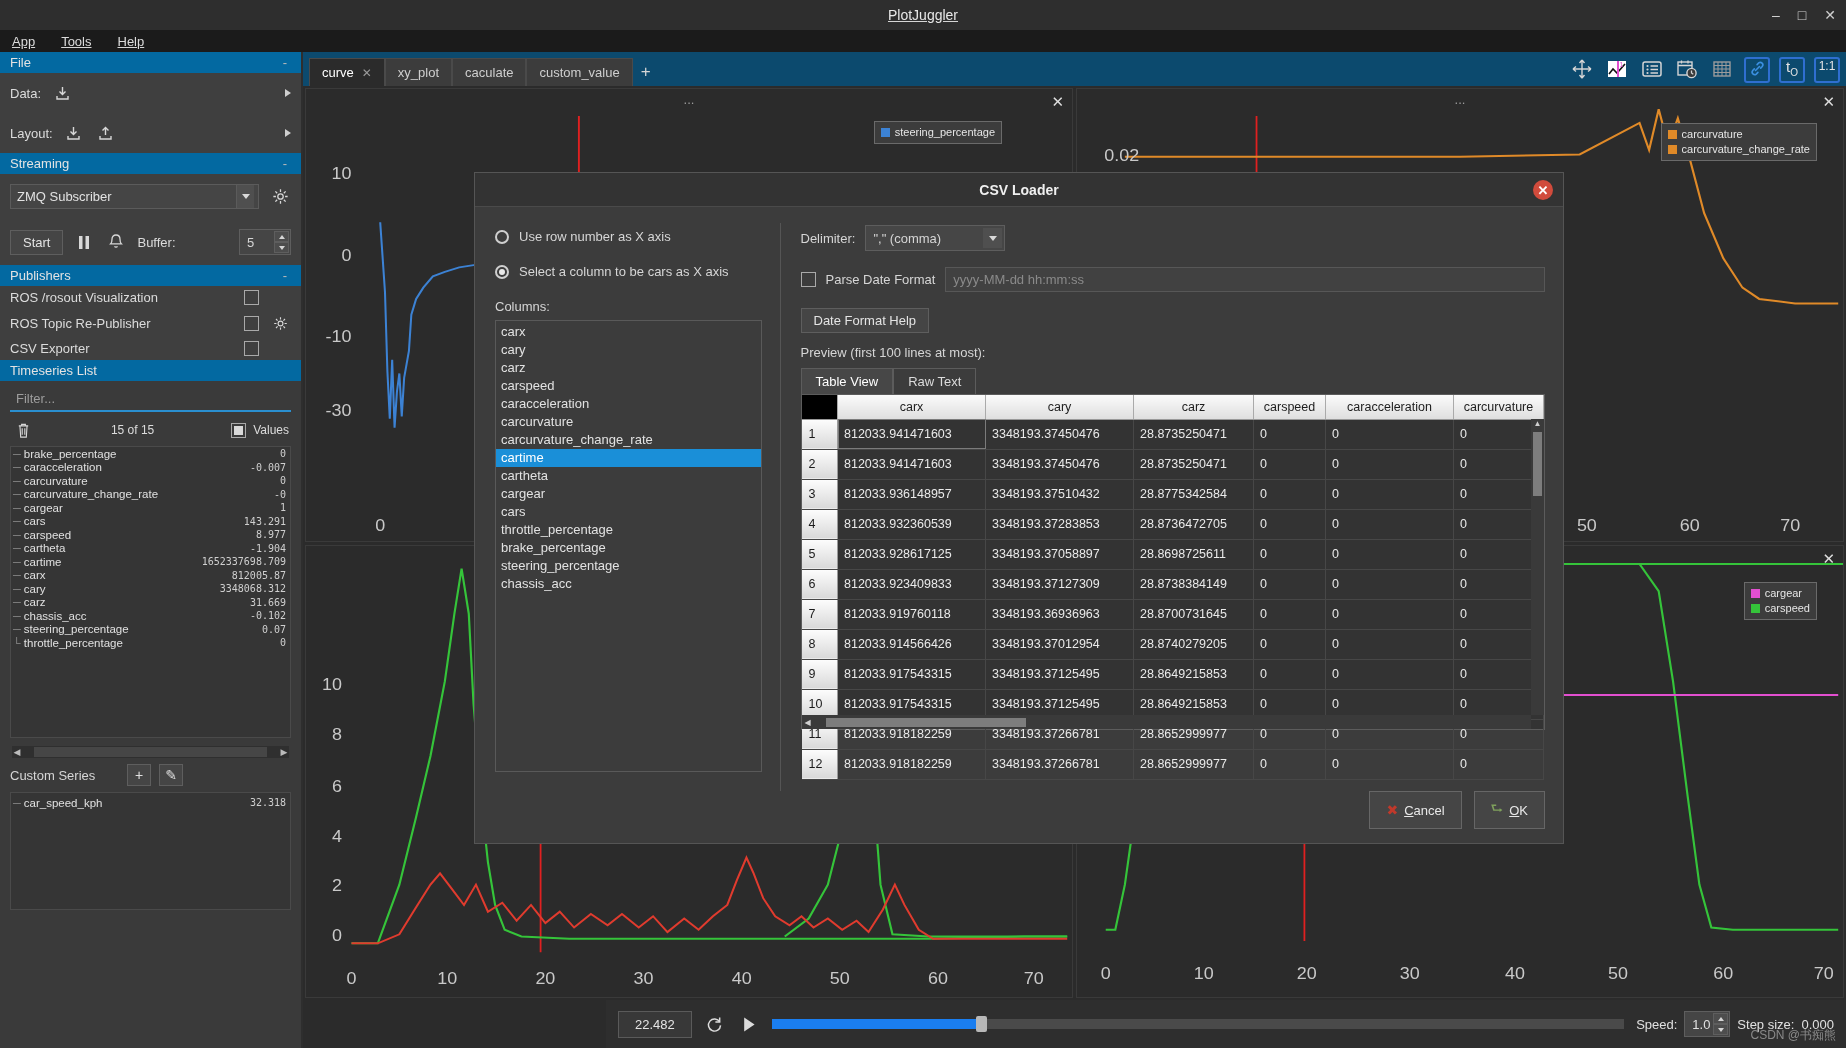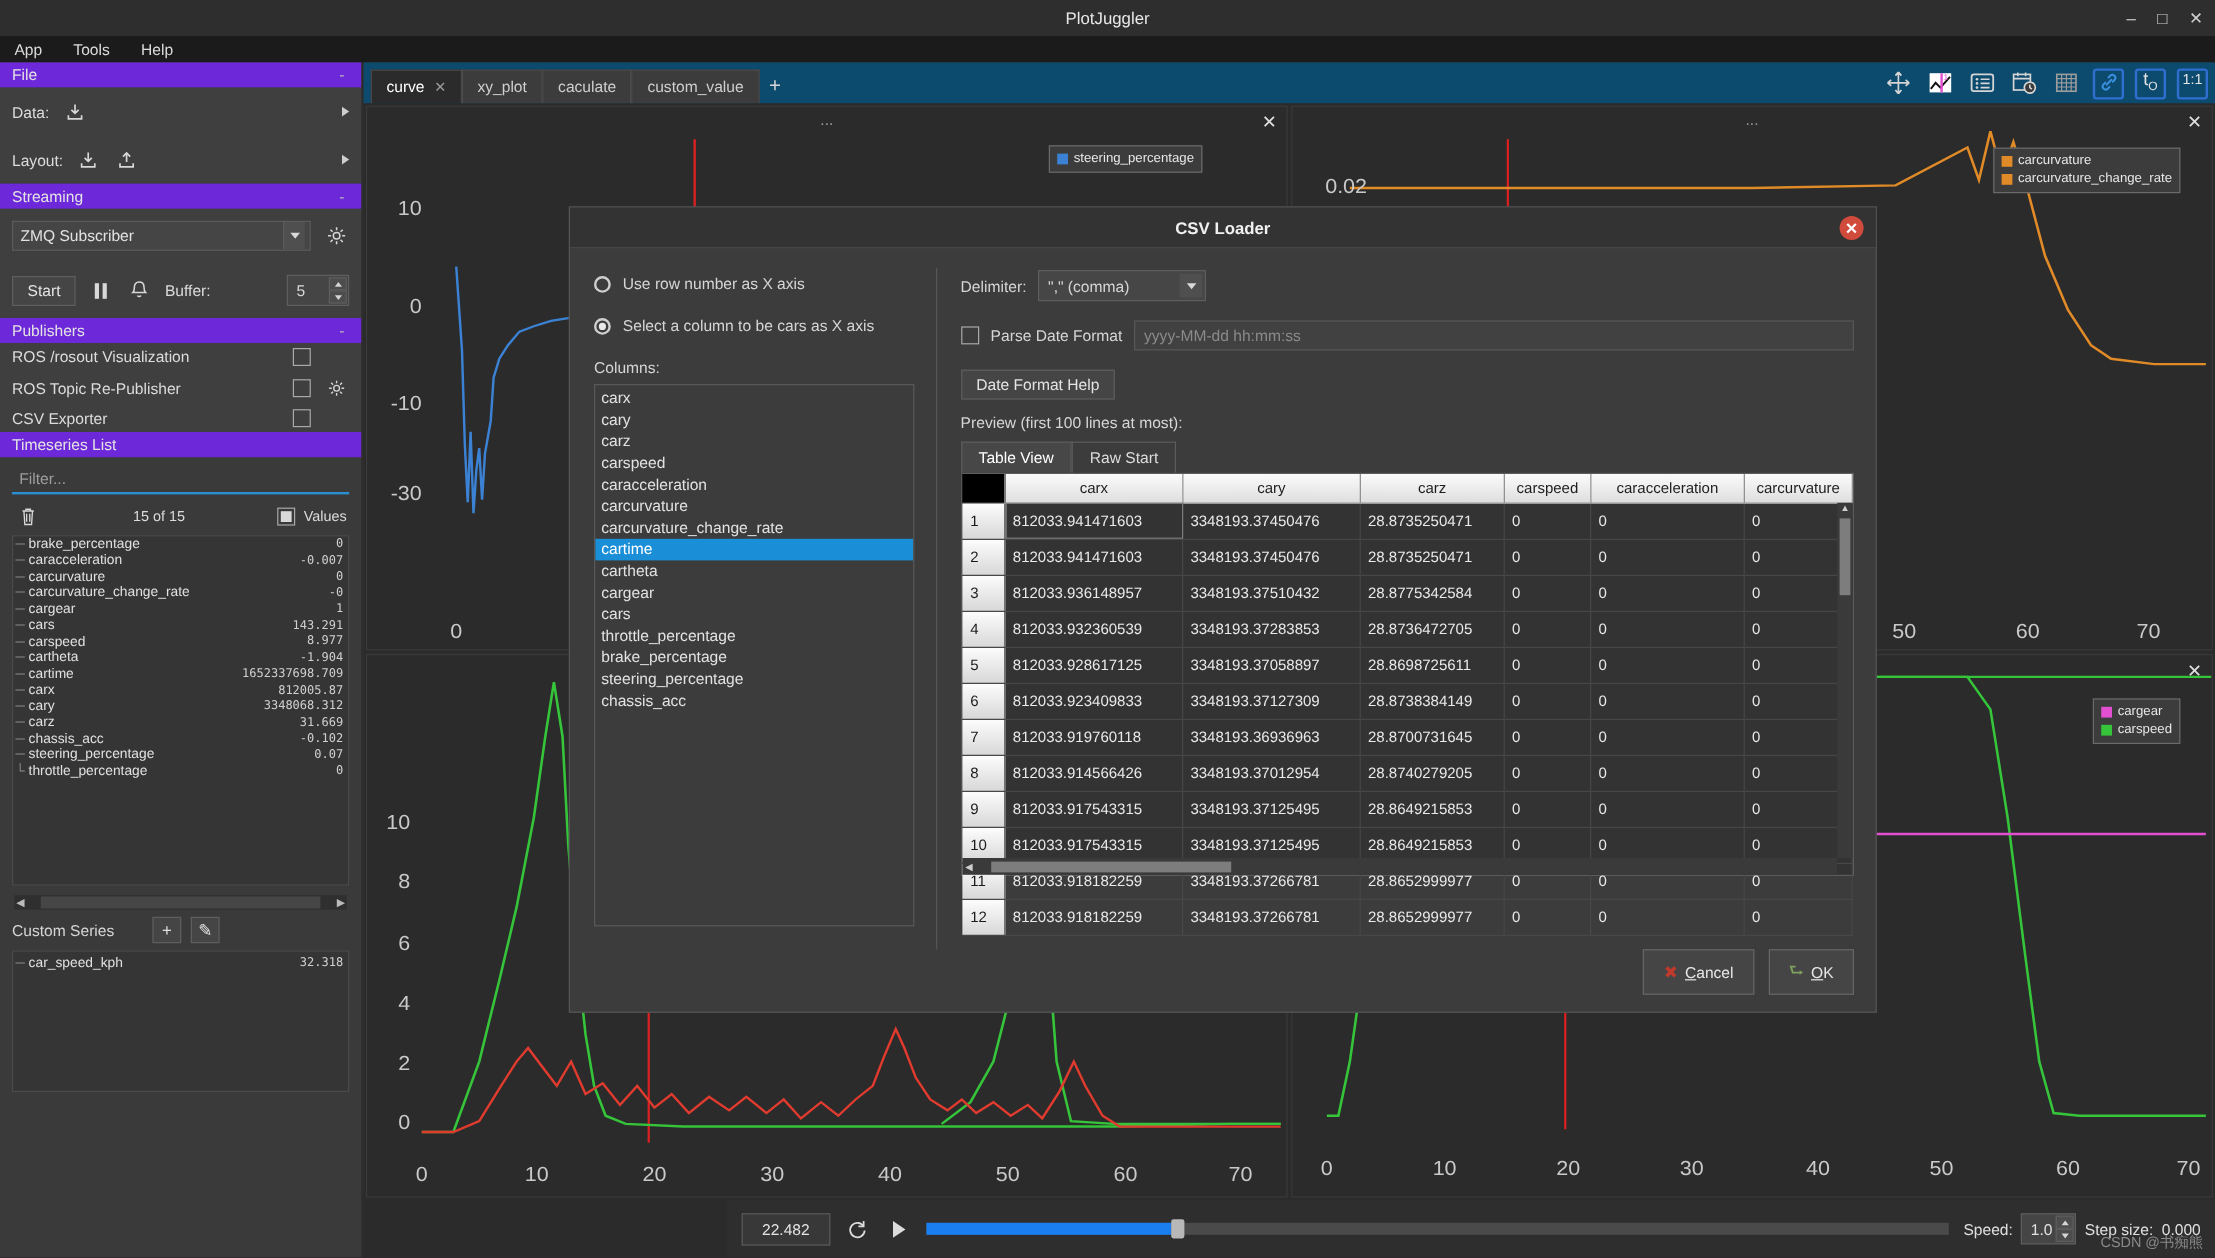--- a/index.html
+++ b/index.html
@@ -5,41 +5,41 @@
   * { box-sizing: border-box; }
   html, body {
     margin: 0; padding: 0;
     width: 1846px; height: 1048px;
     overflow: hidden;
     background: #2e2e2e;
     font-family: "Liberation Sans", sans-serif;
     font-size: 13px;
     color: #d6d6d6;
   }
-  #app { position: relative; width: 1846px; height: 1048px; }
+  #app { position: relative; width: 1846px; height: 1048px; text-decoration: underline; }
 
   
   .titlebar {
     height: 30px; background: #2e2e2e;
     display: flex; align-items: center; justify-content: center;
     position: relative; color: #e8e8e8; font-size: 14px;
   }
   .titlebar .wbtns { position: absolute; right: 10px; top: 0; height: 30px;
     display: flex; align-items: center; gap: 18px; color: #cfcfcf; font-size: 14px; }
   .wbtn { cursor: default; line-height: 1; }
 
   
   .menubar { height: 22px; background: #1b1b1b; display: flex; align-items: center;
     padding-left: 8px; gap: 18px; font-size: 13px; color: #dcdcdc; }
   .menubar span { padding: 2px 4px; }
 
   
   .leftdock { position: absolute; left: 0; top: 52px; width: 301px; bottom: 0;
     background: #3a3a3a; display: flex; flex-direction: column; }
-  .dockhdr { background: #6d28d9; color: #e3e3e3; font-size: 13px;
+  .dockhdr { background: #0369a1; color: #e3e3e3; font-size: 13px;
     padding: 3px 10px; display: flex; justify-content: space-between; align-items: center; }
   .dockhdr .dash { color: #bbb; padding-right: 4px; }
   .sect { background: #3f3f3f; }
   .row { display: flex; align-items: center; padding: 10px 10px; gap: 10px; }
   .row .lbl { font-size: 13px; color: #dcdcdc; }
   .grow { flex: 1; }
   .arrow-r { width: 0; height: 0; border-left: 6px solid #cfcfcf;
     border-top: 4px solid transparent; border-bottom: 4px solid transparent; }
   .icnbtn { width: 22px; height: 20px; display: inline-flex; align-items: center;
     justify-content: center; color: #d8d8d8; }
@@ -692,21 +692,21 @@
             <span class="chk"></span>
             <span class="lab">Parse Date Format</span>
             <div class="dateinput" placeholder="yyyy-MM-dd hh:mm:ss">yyyy-MM-dd hh:mm:ss</div>
           </div>
           <div style="margin-bottom:10px">
             <button class="btn">Date Format Help</button>
           </div>
           <div class="previewlbl">Preview (first 100 lines at most):</div>
           <div class="tabs2">
             <div class="t2 act">Table View</div>
-            <div class="t2">Raw Start</div>
+            <div class="t2">Raw Text</div>
           </div>
           <div class="tableWrap">
             <table>
               <colgroup>
                 <col style="width:36px">
                   <col style="width:148px">
                   <col style="width:148px">
                 <col style="width:120px">
                   <col style="width:72px">
                   <col style="width:128px">

